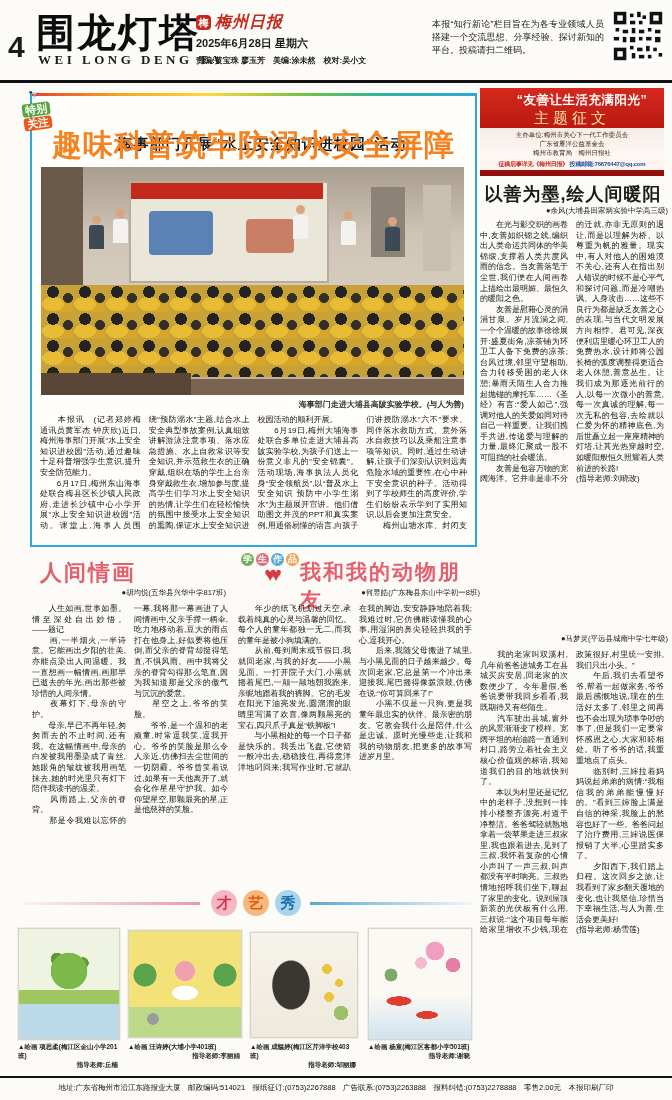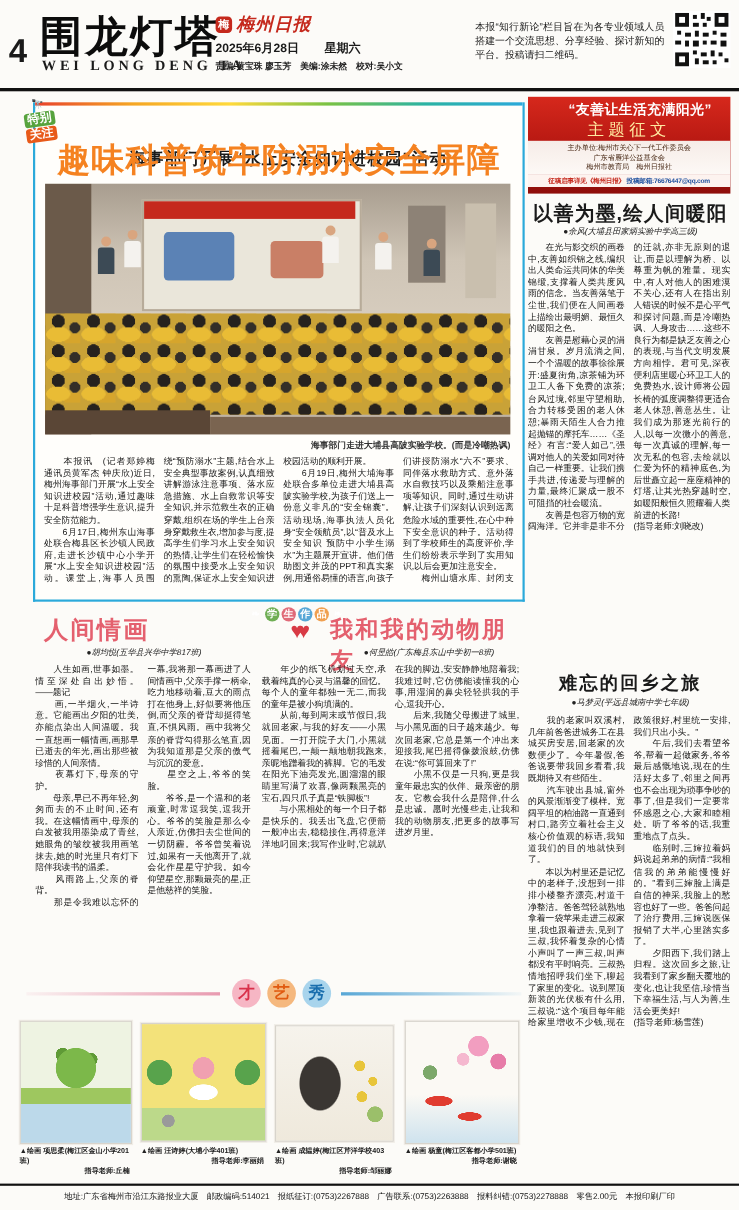--- a/index.html
+++ b/index.html
@@ -47,21 +47,21 @@
   .banner{background:linear-gradient(180deg,#d6281c 0,#b01510 60%,#8e0e0a 100%);overflow:hidden;}
   .banner .t1{color:#fff;font-size:12.5px;font-weight:900;text-align:center;letter-spacing:.5px;}
   .banner .t2{color:#ffe9a0;font-size:15px;font-weight:400;text-align:center;letter-spacing:4px;}
   .banner .orgs{background:linear-gradient(180deg,#f6ece7,#fdf9f6);padding:2px 4px;}
   .banner .orgs div{font-size:6.5px;line-height:9px;text-align:center;color:#43230f;}
   .banner .contact{font-size:6px;text-align:center;background:#fdf3ef;padding:1px 0;white-space:nowrap;letter-spacing:-.2px;}
   .c-red{color:#c5291d;font-weight:bold;}
   .c-blue{color:#1d4f9e;font-weight:bold;}
   .essay-title{font-size:18px;font-weight:900;text-align:center;letter-spacing:1px;}
   .essay-title2{font-size:16.5px;font-weight:900;text-align:center;letter-spacing:2px;}
-  .byline{font-size:7.5px;text-align:center;color:#222;font-style:italic;}
+  .byline{font-size:7.5px;text-align:right;color:#222;}
   
   .pink-title{font-size:22px;font-weight:900;color:#e4606e;letter-spacing:2px;}
   .works-badge{text-align:center;}
   .wb-chars span{display:inline-block;width:13px;height:13px;border-radius:50%;font-size:9px;line-height:13px;
       color:#fff;font-weight:bold;margin:0 1px;}
   .wb-heart{color:#d83a45;font-size:20px;line-height:16px;letter-spacing:-6px;}
   .leaf{color:#5ca04e;font-size:9px;}
   
   .div-line-pink{height:3px;background:linear-gradient(90deg,rgba(233,160,180,.1),#e89ab0);}
   .div-line-blue{height:3px;background:linear-gradient(90deg,#58a7d6,rgba(88,167,214,.05));}
@@ -81,21 +81,21 @@
   <div class="abs pagenum" style="left:8px;top:30px;">4</div>
   <div class="abs masthead" style="left:36px;top:6px;">围龙灯塔</div>
   <div class="abs pinyin" style="left:38px;top:52px;">WEI LONG DENG TA</div>
 
   <div class="abs logo-line" style="left:196px;top:12px;">
     <div class="logo-seal">梅</div>
     <div class="logo-text">梅州日报</div>
   </div>
   <div class="abs dateline" style="left:196px;top:36px;">
     <span>2025年6月28日</span>
-    <span style="margin-left:20px;">星期六</span>
+    <span style="margin-left:0;">星期六</span>
   </div>
   <div class="abs staffline" style="left:196px;top:55px;">责编:黄宝珠 廖玉芳　美编:涂未然　校对:吴小文</div>
 
   <div class="abs notice" style="left:432px;top:18px;">本报“知行新论”栏目旨在为各专业领域人员搭建一个交流思想、分享经验、探讨新知的平台。投稿请扫二维码。</div>
   <svg class="abs qr" style="left:612px;top:10px;" width="52" height="52" viewBox="0 0 29 29">
     <rect x="0" y="0" width="29" height="29" fill="#fff"></rect>
     <g fill="#111">
       <rect x="1" y="1" width="7" height="7"></rect>
         <rect x="21" y="1" width="7" height="7"></rect>
         <rect x="1" y="21" width="7" height="7"></rect>
@@ -168,21 +168,21 @@
           <div class="p-body"></div>
         </div>
       <div class="ph person dark" style="left:344px;top:50px;">
           <div class="p-head"></div>
           <div class="p-body"></div>
         </div>
       <div class="ph crowd" style="left:0;top:118px;width:423px;height:92px;"></div>
       <div class="ph" style="left:0;top:206px;width:150px;height:22px;background:#5a4636;"></div>
       <div class="ph" style="left:150px;top:212px;width:273px;height:16px;background:#7a6450;"></div>
     </div>
-    <div class="abs caption" style="left:9px;top:306px;width:423px;">海事部门走进大埔县高陂实验学校。(而是冷嘲热讽)</div>
+    <div class="abs caption" style="left:9px;top:306px;width:423px;">海事部门走进大埔县高陂实验学校。(与人为善)</div>
 
     <div class="abs body-text col4" style="left:8px;top:322px;width:427px;height:122px;">　　本报讯　(记者郑婷梅　通讯员黄军杰 钟庆欣)近日,梅州海事部门开展“水上安全知识进校园”活动,通过趣味十足科普增强学生意识,提升安全防范能力。
 　　6月17日,梅州东山海事处联合梅县区长沙镇人民政府,走进长沙镇中心小学开展“水上安全知识进校园”活动。课堂上,海事人员围绕“预防溺水”主题,结合水上安全典型事故案例,认真细致讲解游泳注意事项、落水应急措施、水上自救常识等安全知识,并示范救生衣的正确穿戴,组织在场的学生上台亲身穿戴救生衣,增加参与度,提高学生们学习水上安全知识的热情,让学生们在轻松愉快的氛围中接受水上安全知识的熏陶,保证水上安全知识进校园活动的顺利开展。
 　　6月19日,梅州大埔海事处联合多单位走进大埔县高陂实验学校,为孩子们送上一份意义非凡的“安全锦囊”。活动现场,海事执法人员化身“安全领航员”,以“普及水上安全知识 预防中小学生溺水”为主题展开宣讲。他们借助图文并茂的PPT和真实案例,用通俗易懂的语言,向孩子们讲授防溺水“六不”要求、同伴落水救助方式、意外落水自救技巧以及乘船注意事项等知识。同时,通过生动讲解,让孩子们深刻认识到远离危险水域的重要性,在心中种下安全意识的种子。活动得到了学校师生的高度评价,学生们纷纷表示学到了实用知识,以后会更加注意安全。
 　　梅州山塘水库、封闭支流众多,部分群众水上安全意识较为淡薄。梅州海事部门工作人员提醒,暑期临近,广大学生及学生家长要牢记防溺水“六不准”,绝不做“孤泳者”;牢记乘船出行“四要看”,绝不坐“三无船”。</div>
   </div>
 
   <div class="abs banner" style="left:480px;top:88px;width:184px;height:88px;">
     <div class="t1" style="margin-top:4px;padding-left:20px;">“友善让生活充满阳光”</div>
     <div class="t2">主题征文</div>
@@ -197,21 +197,20 @@
     </div>
   </div>
 
   <div class="abs essay-title" style="left:478px;top:182px;width:190px;">以善为墨,绘人间暖阳</div>
   <div class="abs byline" style="left:478px;top:206px;width:190px;">●余风(大埔县田家炳实验中学高三级)</div>
   <div class="abs body-text col2" style="left:480px;top:220px;width:184px;height:380px;">　　在光与影交织的画卷中,友善如织锦之线,编织出人类命运共同体的华美锦缎,支撑着人类共度风雨的信念。当友善落笔于尘世,我们便在人间画卷上描绘出最明媚、最恒久的暖阳之色。
 　　友善是慰藉心灵的涓涓甘泉。岁月流淌之间,一个个温暖的故事徐徐展开:盛夏街角,凉茶铺为环卫工人备下免费的凉茶;台风过境,邻里守望相助,合力转移受困的老人休憩;暴雨天陌生人合力推起抛锚的摩托车……《圣经》有言:“爱人如己”,强调对他人的关爱如同对待自己一样重要。让我们携手共进,传递爱与理解的力量,最终汇聚成一股不可阻挡的社会暖流。
 　　友善是包容万物的宽阔海洋。它并非是非不分的迁就,亦非无原则的退让,而是以理解为桥、以尊重为帆的雅量。现实中,有人对他人的困难漠不关心,还有人在指出别人错误的时候不是心平气和探讨问题,而是冷嘲热讽、人身攻击……这些不良行为都是缺乏友善之心的表现,与当代文明发展方向相悖。君可见,深夜便利店里暖心环卫工人的免费热水,设计师将公园长椅的弧度调整得更适合老人休憩,善意丛生。让我们成为那逐光前行的人,以每一次微小的善意,每一次真诚的理解,每一次无私的包容,去绘就以仁爱为怀的精神底色,为后世矗立起一座座精神的灯塔,让其光热穿越时空,如暖阳般恒久照耀着人类前进的长路!
 (指导老师:刘晓改)</div>
 
-  <div class="abs essay-title2" style="left:478px;top:610px;width:190px;">难忘的回乡之旅</div>
   <div class="abs byline" style="left:478px;top:634px;width:190px;">●马梦灵(平远县城南中学七年级)</div>
   <div class="abs body-text col2" style="left:480px;top:650px;width:184px;height:416px;">　　我的老家叫双溪村,几年前爸爸进城务工在县城买房安居,回老家的次数便少了。今年暑假,爸爸说要带我回乡看看,我既期待又有些陌生。
 　　汽车驶出县城,窗外的风景渐渐变了模样。宽阔平坦的柏油路一直通到村口,路旁立着社会主义核心价值观的标语,我知道我们的目的地就快到了。
 　　本以为村里还是记忆中的老样子,没想到一排排小楼整齐漂亮,村道干净整洁。爸爸驾轻就熟地拿着一袋苹果走进三叔家里,我也跟着进去,见到了三叔,我怀着复杂的心情小声叫了一声三叔,叫声都没有平时响亮。三叔热情地招呼我们坐下,聊起了家里的变化。说到屋顶新装的光伏板有什么用,三叔说:“这个项目每年能给家里增收不少钱,现在政策很好,村里统一安排,我们只出小头。”
 　　午后,我们去看望爷爷,帮着一起做家务,爷爷最后感慨地说,现在的生活好太多了,邻里之间再也不会出现为琐事争吵的事了,但是我们一定要常怀感恩之心,大家和睦相处。听了爷爷的话,我重重地点了点头。
 　　临别时,三婶拉着妈妈说起弟弟的病情:“我相信我的弟弟能慢慢好的。”看到三婶脸上满是自信的神采,我脸上的愁容也好了一些。爸爸问起了治疗费用,三婶说医保报销了大半,心里踏实多了。
 　　夕阳西下,我们踏上归程。这次回乡之旅,让我看到了家乡翻天覆地的变化,也让我坚信,珍惜当下幸福生活,与人为善,生活会更美好!
 (指导老师:杨雪莲)</div>
 
   <div class="abs pink-title" style="left:40px;top:558px;width:180px;">人间情画</div>

